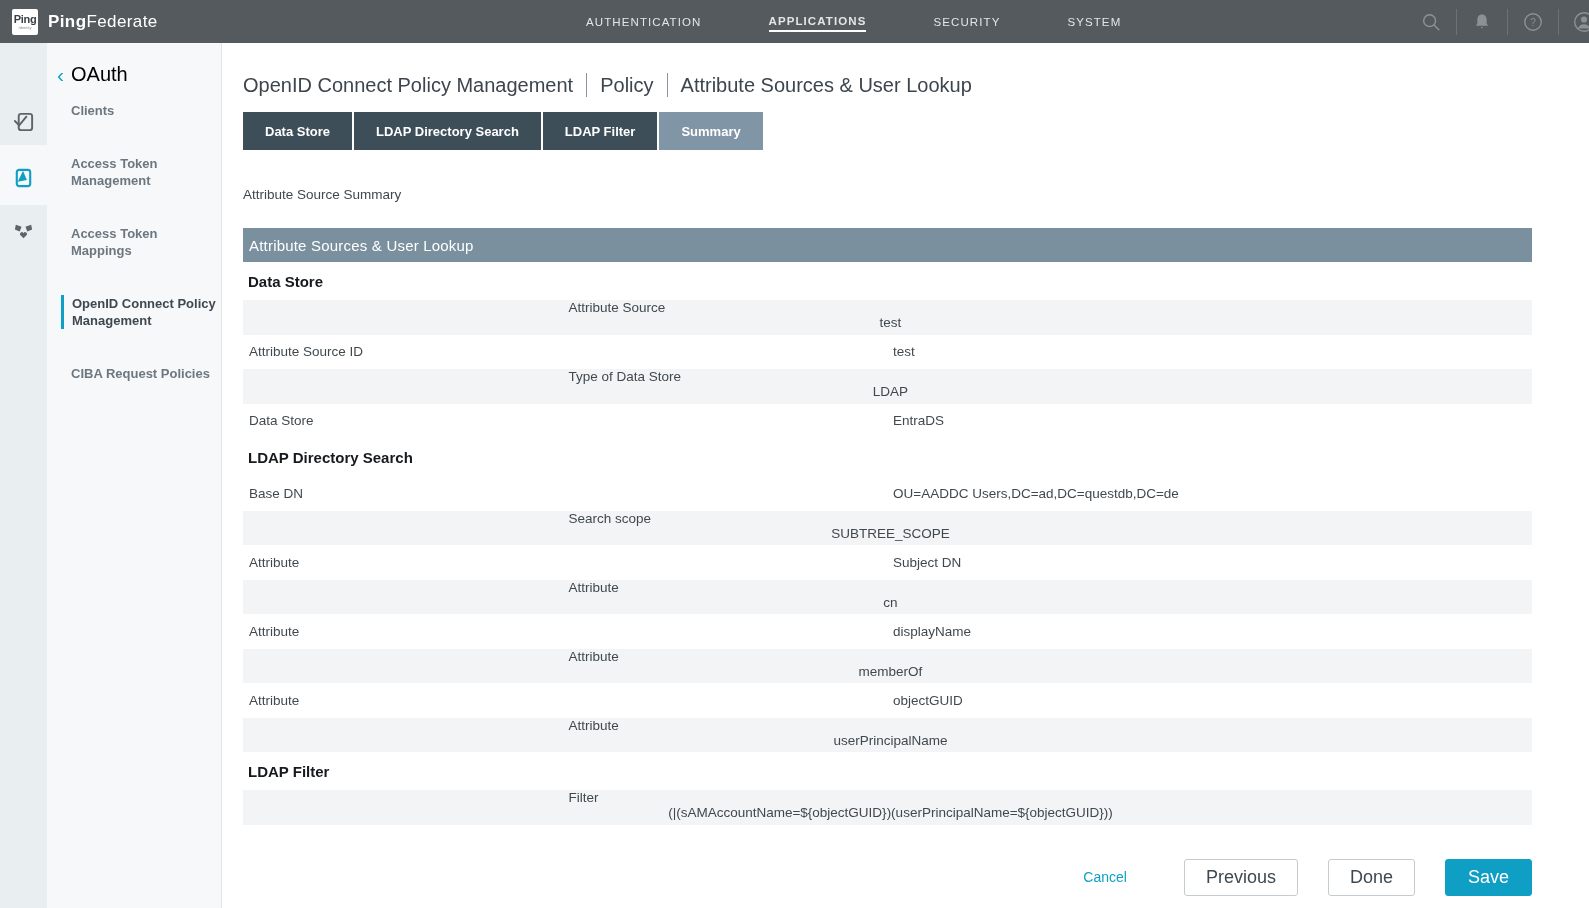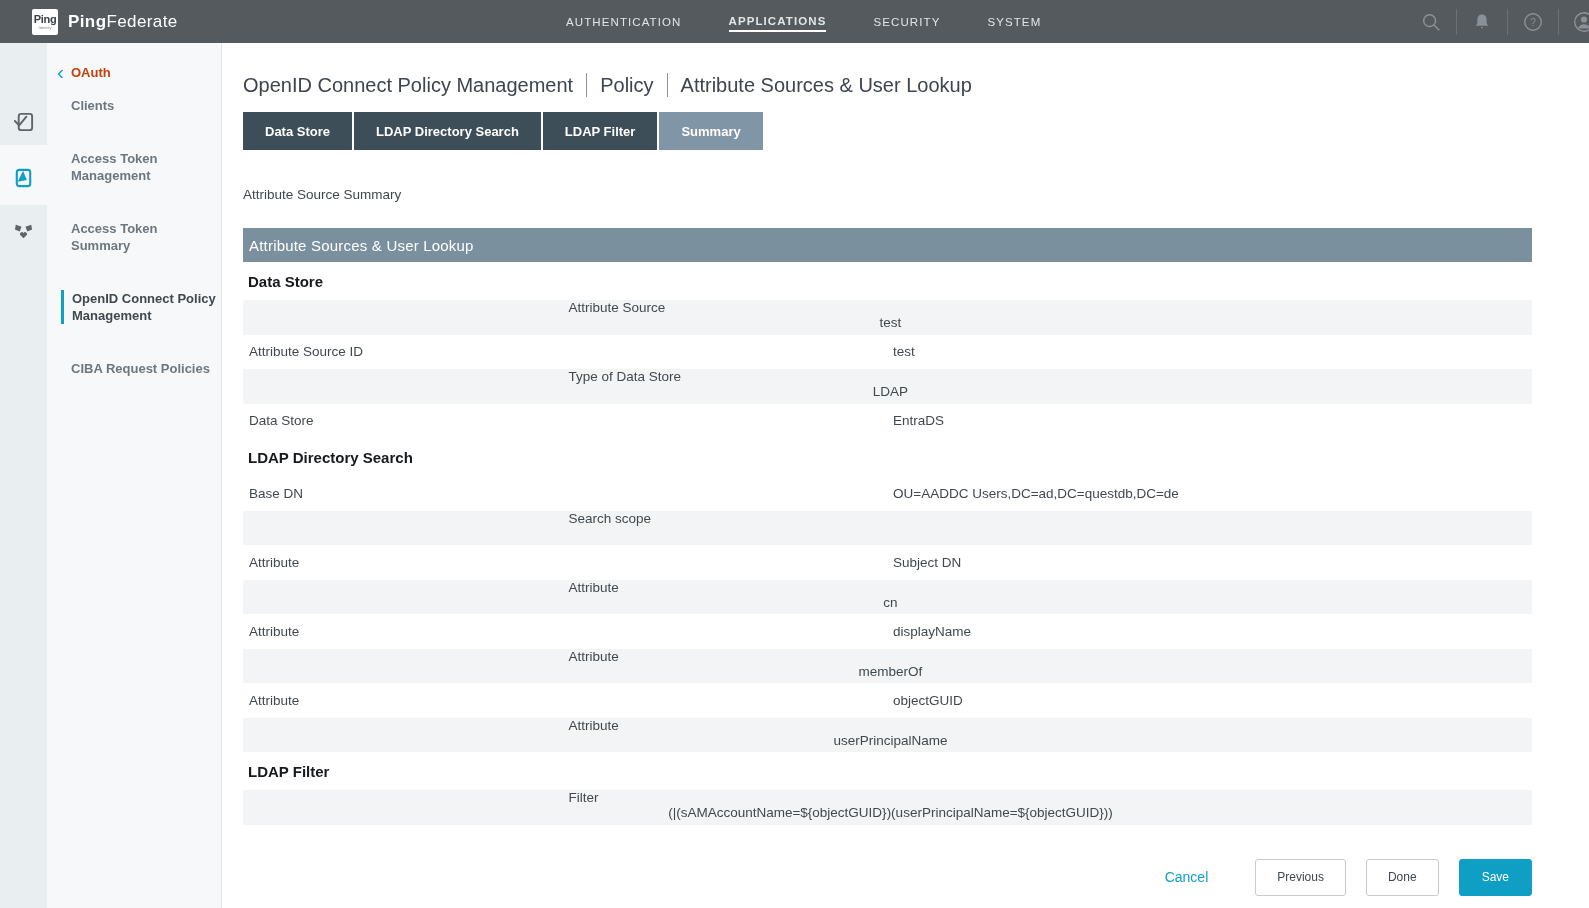--- a/index.html
+++ b/index.html
@@ -5,42 +5,42 @@
   :root{
     --accent:#0f9fc5; --top-nav-bg:#545a5e; --tab-bg:#3d4e59; --tab-active-bg:#8095a6;
     --panel-header-bg:#7b909f; --row-alt-bg:#f2f4f5; --sidebar-bg:#f7f8f9; --rail-bg:#e9eef1;
     --text-dark:#3f4850; --text-muted:#6d7780;
   }
   *{box-sizing:border-box;margin:0;padding:0;}
   html,body{width:1589px;height:908px;overflow:hidden;}
   body{font-family:"Liberation Sans","DejaVu Sans",sans-serif;background:#fff;color:var(--text-dark);position:relative;}
 
   
-  .topnav{position:absolute;left:0;top:0;width:1589px;height:43px;background:var(--top-nav-bg);display:flex;align-items:center;padding-left:20px;}
+  .topnav{position:absolute;left:0;top:0;width:1589px;height:43px;background:var(--top-nav-bg);display:flex;align-items:center;}
   .logo-box{width:26px;height:26px;background:#fff;border-radius:2px;margin-left:12px;display:flex;flex-direction:column;align-items:center;justify-content:center;line-height:1;}
   .logo-box .lg1{font-size:11px;font-weight:700;color:#3a4146;letter-spacing:-.3px;}
   .logo-box .lg2{font-size:4px;color:#8a9095;margin-top:1px;}
   .product{margin-left:10px;font-size:17px;color:#fff;letter-spacing:.4px;}
   .product b{font-weight:700;}
   .nav-menu{position:absolute;left:566px;top:0;height:43px;display:flex;align-items:center;gap:47px;}
-  .nav-item{font-size:11.5px;letter-spacing:1.1px;color:#e3e6e7;text-transform:uppercase;cursor:pointer;padding:4px 0 3px;}
+  .nav-item{font-size:11.5px;letter-spacing:1.1px;color:#e3e6e7;text-transform:uppercase;cursor:pointer;padding:4px 0 3px;margin-left:20px;}
   .nav-item.active{font-weight:700;border-bottom:2px solid #fff;}
   .nav-icons{position:absolute;right:-8px;top:0;height:43px;display:flex;align-items:center;}
   .nav-ico{width:26px;height:26px;display:flex;align-items:center;justify-content:center;cursor:pointer;color:#8b9297;}
   .nav-sep{width:1px;height:26px;background:#6b7276;margin:0 12px;}
 
   
   .sidebar{position:absolute;left:0;top:43px;width:222px;height:865px;background:var(--sidebar-bg);border-right:1px solid #e2e6e8;}
   .rail{position:absolute;left:0;top:0;width:47px;height:100%;background:var(--rail-bg);}
   .rail-active-band{position:absolute;left:0;top:102px;width:47px;height:60px;background:var(--sidebar-bg);}
   .rail-ico{position:absolute;left:12px;width:23px;height:23px;cursor:pointer;}
   .side-panel{position:absolute;left:47px;top:0;width:175px;height:100%;padding:20px 0 0 10px;}
   .side-back{display:flex;align-items:center;cursor:pointer;}
   .side-back .chev{color:var(--accent);font-size:21px;line-height:18px;margin-right:7px;font-weight:400;}
-  .side-back .bk-label{font-size:13px;font-weight:700;color:#c2410c;}
+  .side-back .bk-label{font-size:20px;font-weight:400;color:#000000;}
   .side-items{margin-top:16px;}
   .side-item{font-size:13px;font-weight:700;color:var(--text-muted);line-height:17px;padding-left:14px;margin-bottom:36px;width:160px;cursor:pointer;}
   .side-item.active{margin-left:4px;padding-left:8px;border-left:3px solid var(--accent);color:#3f4850;}
 
   
   .main{position:absolute;left:222px;top:43px;width:1367px;height:865px;background:#fff;padding:30px 57px 0 21px;}
   .page-title{font-size:20px;color:#3d454e;display:flex;align-items:center;}
   .crumb-sep{display:inline-block;width:1px;height:24px;background:#8d959c;margin:0 13px;}
   .tabs{margin-top:15px;display:flex;}
   .tab{height:38px;background:var(--tab-bg);color:#fff;font-size:13px;font-weight:700;display:flex;align-items:center;padding:0 22px;margin-right:2px;cursor:pointer;}
@@ -49,21 +49,21 @@
   .panel-header{margin-top:26px;height:34px;background:var(--panel-header-bg);color:#fff;font-size:15px;font-weight:500;display:flex;align-items:center;padding-left:6px;letter-spacing:.2px;}
   .section-title{margin:9px 0 8px 5px;font-size:15px;font-weight:700;color:#16191d;line-height:21px;}
   .row{height:34.5px;display:flex;align-items:center;padding-left:6px;font-size:13.5px;color:#41494f;}
   .row.gray{background:var(--row-alt-bg);flex-direction:column;}
   .row .lbl{width:644px;flex:none;}
   .row .val{flex:1;}
 
   
   .footer{margin-top:34px;display:flex;align-items:center;justify-content:flex-end;}
   .cancel-link{color:var(--accent);font-size:14px;cursor:pointer;margin-right:27px;}
-  .btn{height:37px;background:#fff;border:1px solid #c6cbcf;border-radius:3px;font-size:12px;color:#3f4850;font-family:inherit;padding:0 21px;margin-left:20px;cursor:pointer;}
+  .btn{height:37px;background:#fff;border:1px solid #c6cbcf;border-radius:3px;font-size:18px;color:#3f4850;font-family:inherit;padding:0 21px;margin-left:30px;cursor:pointer;}
   .btn.primary{background:var(--accent);border-color:var(--accent);color:#fff;padding:0 22px;}
 </style>
 </head>
 <body>
 
 <div class="topnav">
   <div class="logo-box">
     <span class="lg1">Ping</span>
     <span class="lg2">Identity</span>
   </div>
@@ -132,21 +132,21 @@
     </span>
   </div>
   <div class="side-panel">
     <div class="side-back">
       <span class="chev">‹</span>
       <span class="bk-label">OAuth</span>
     </div>
     <div class="side-items">
       <div class="side-item">Clients</div>
       <div class="side-item">Access Token Management</div>
-      <div class="side-item">Access Token Summary</div>
+      <div class="side-item">Access Token Mappings</div>
       <div class="side-item active">OpenID Connect Policy Management</div>
       <div class="side-item">CIBA Request Policies</div>
     </div>
   </div>
 </div>
 
 <div class="main">
   <div class="page-title">
     <span>OpenID Connect Policy Management</span>
     <span class="crumb-sep"></span>
@@ -184,20 +184,21 @@
         <span class="lbl">Data Store</span>
         <span class="val">EntraDS</span>
       </div>
       <div class="section-title">LDAP Directory Search</div>
       <div class="row">
         <span class="lbl">Base DN</span>
         <span class="val">OU=AADDC Users,DC=ad,DC=questdb,DC=de</span>
       </div>
       <div class="row gray">
         <span class="lbl">Search scope</span>
+        <span class="val">SUBTREE_SCOPE</span>
       </div>
       <div class="row">
         <span class="lbl">Attribute</span>
         <span class="val">Subject DN</span>
       </div>
       <div class="row gray">
         <span class="lbl">Attribute</span>
         <span class="val">cn</span>
       </div>
       <div class="row">

